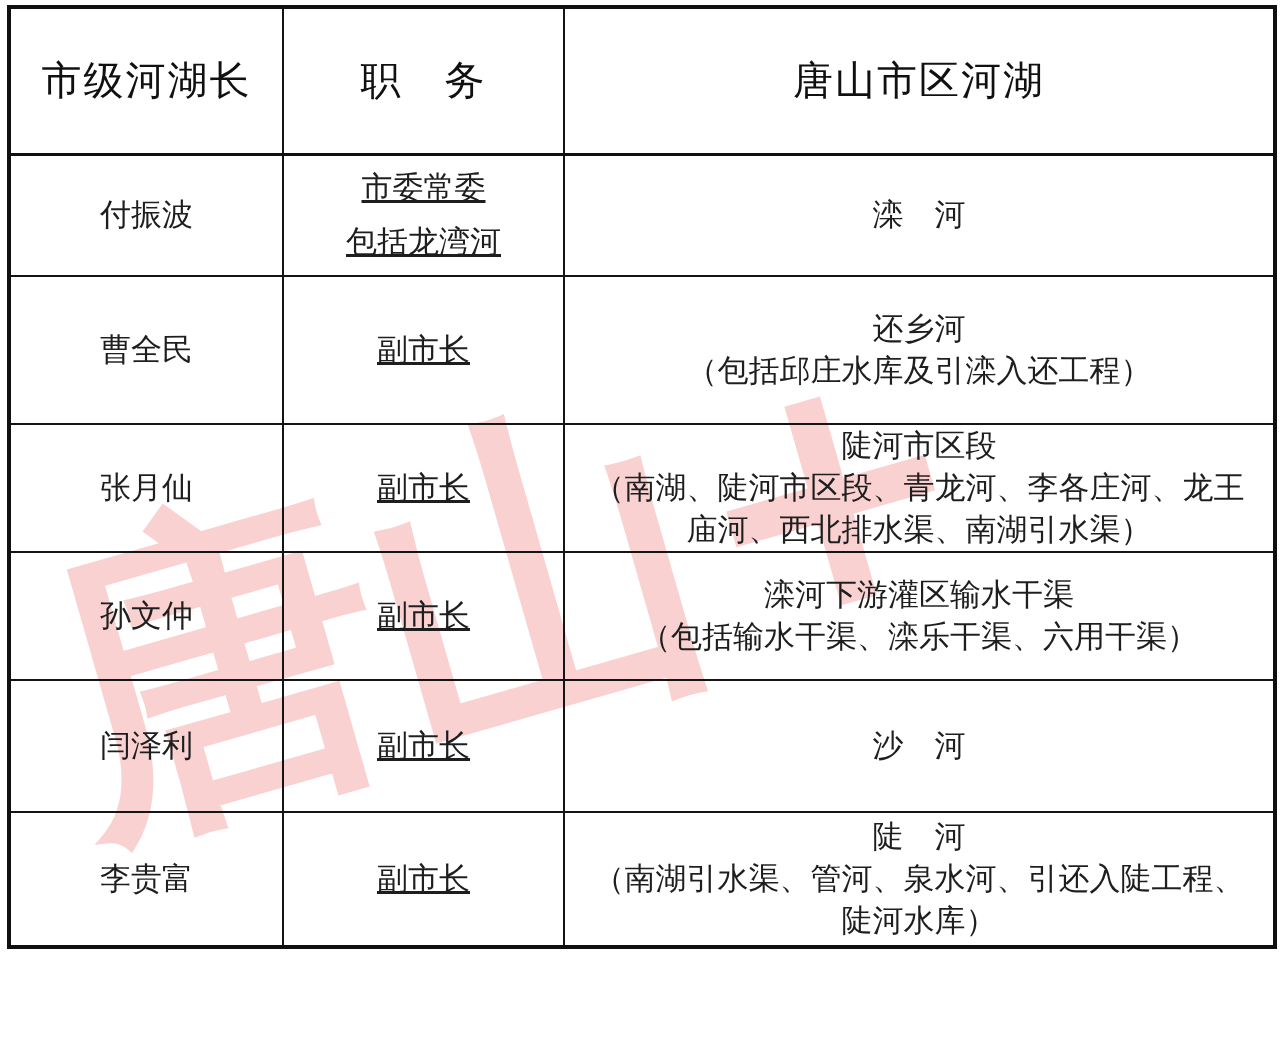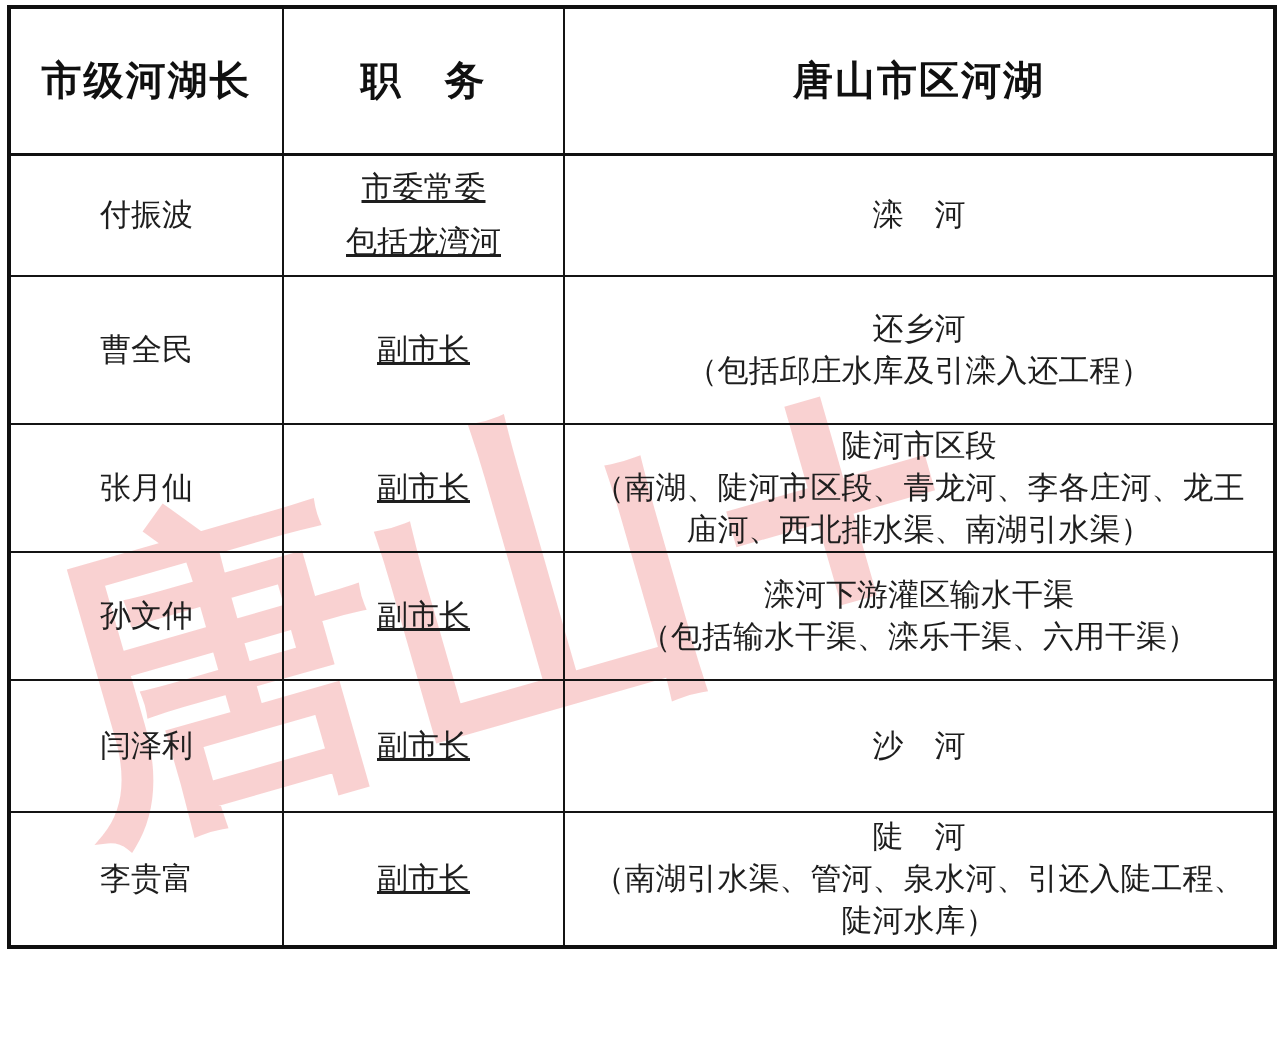--- a/index.html
+++ b/index.html
@@ -35,21 +35,21 @@
   tr.r0{height:122px;}
   tr.r1{height:148px;}
   tr.r2{height:127px;}
   tr.r3{height:128px;}
   tr.r4{height:132px;}
   tr.r5{height:135px;}
   tr.r6{height:119px;}
 
   th.hcell{
     font-family:"Liberation Sans","DejaVu Sans",sans-serif;
-    font-size:40px;font-weight:bold;color:#101010;
+    font-size:40px;font-weight:normal;color:#101010;
     text-align:center;vertical-align:middle;
     border-bottom:3px solid #101010 !important;
     letter-spacing:2px;
   }
   td.cell{
     font-size:31px;color:#1e1e1e;
     text-align:center;vertical-align:middle;
     padding:0 14px;
   }
   td.cell .line{line-height:42px;}

